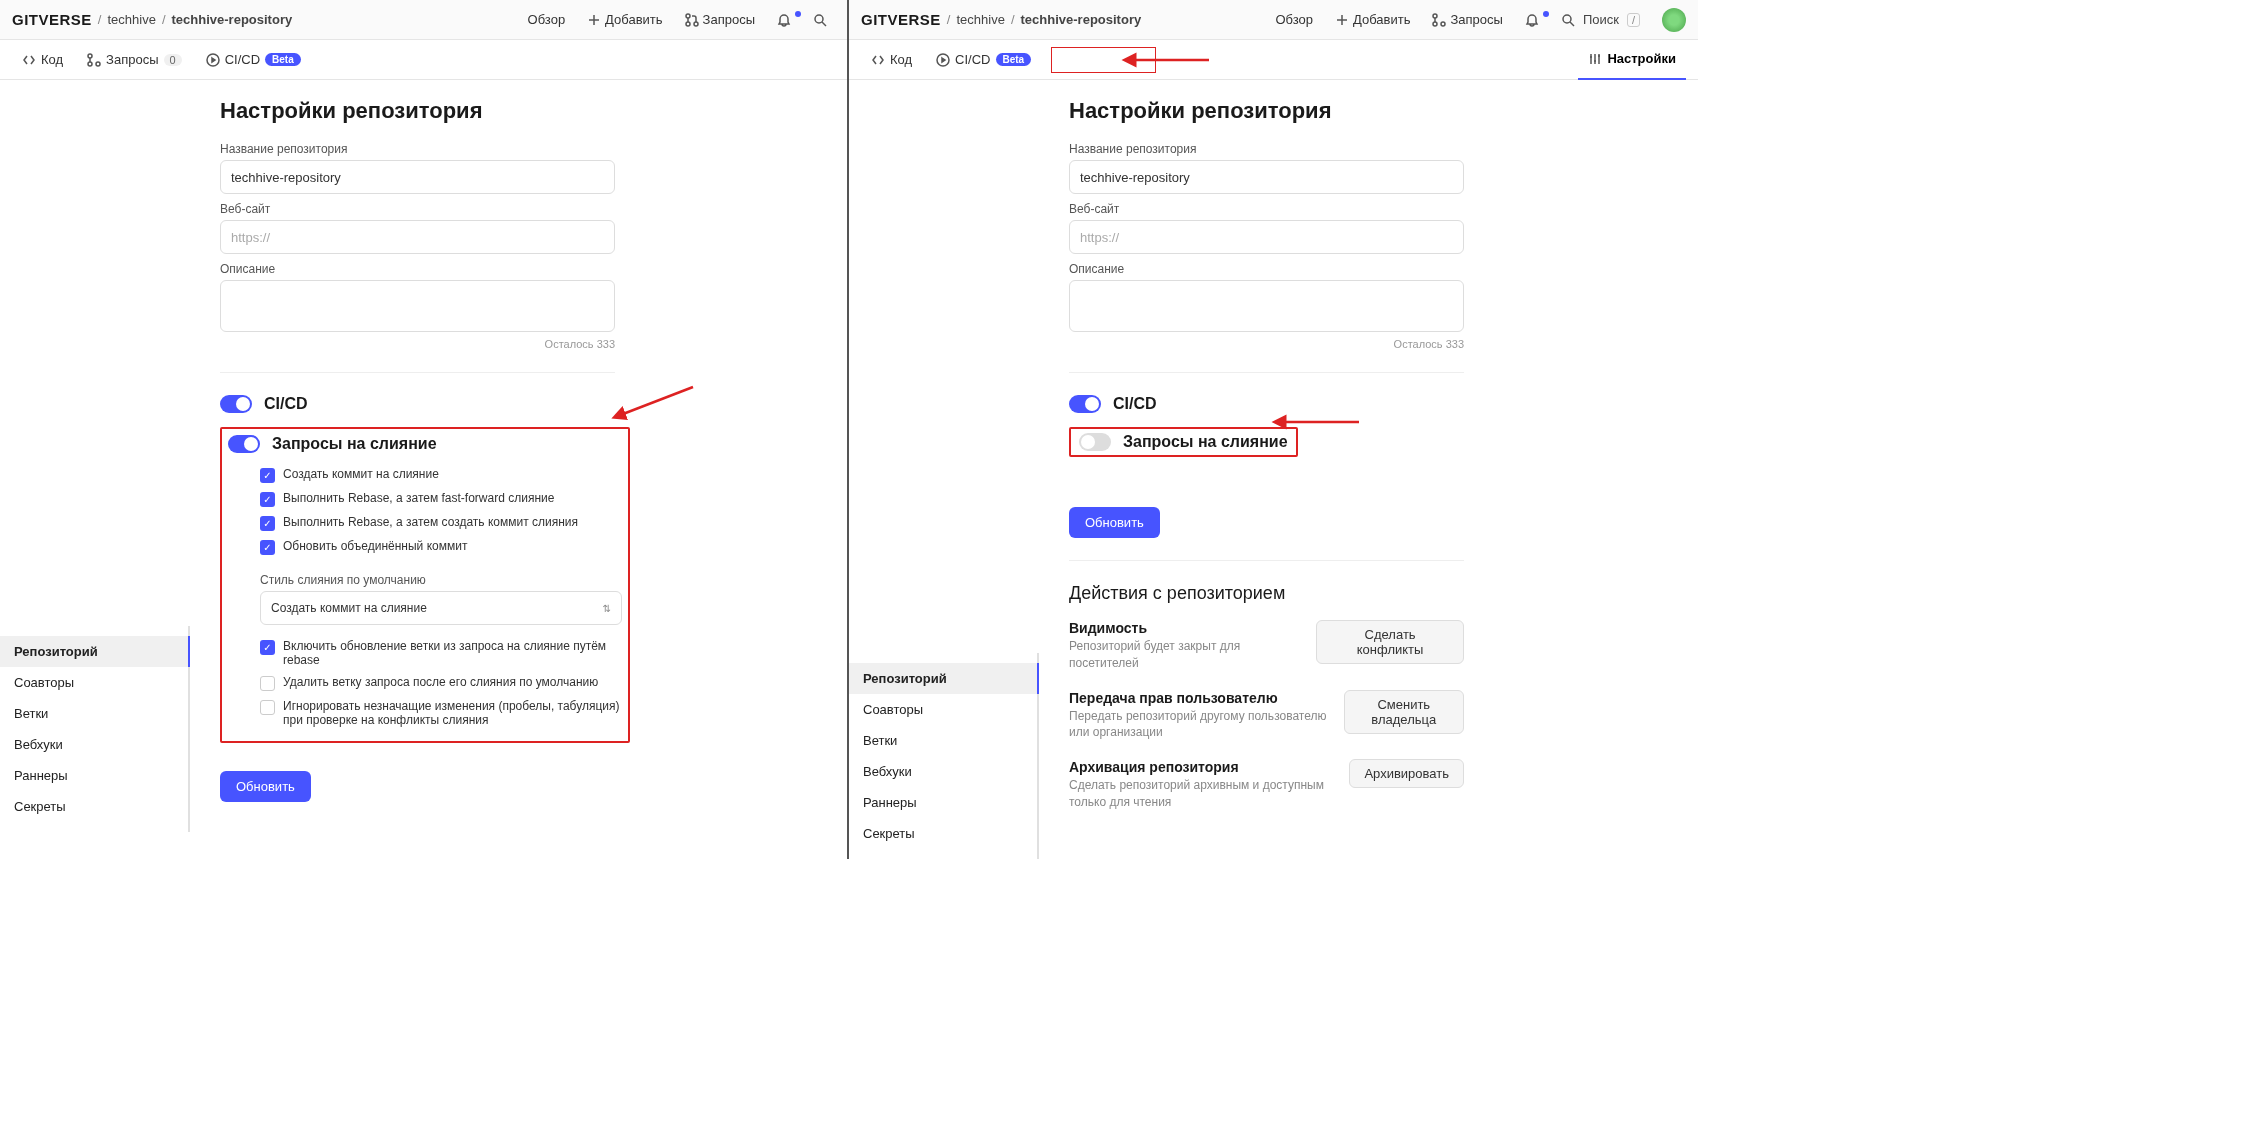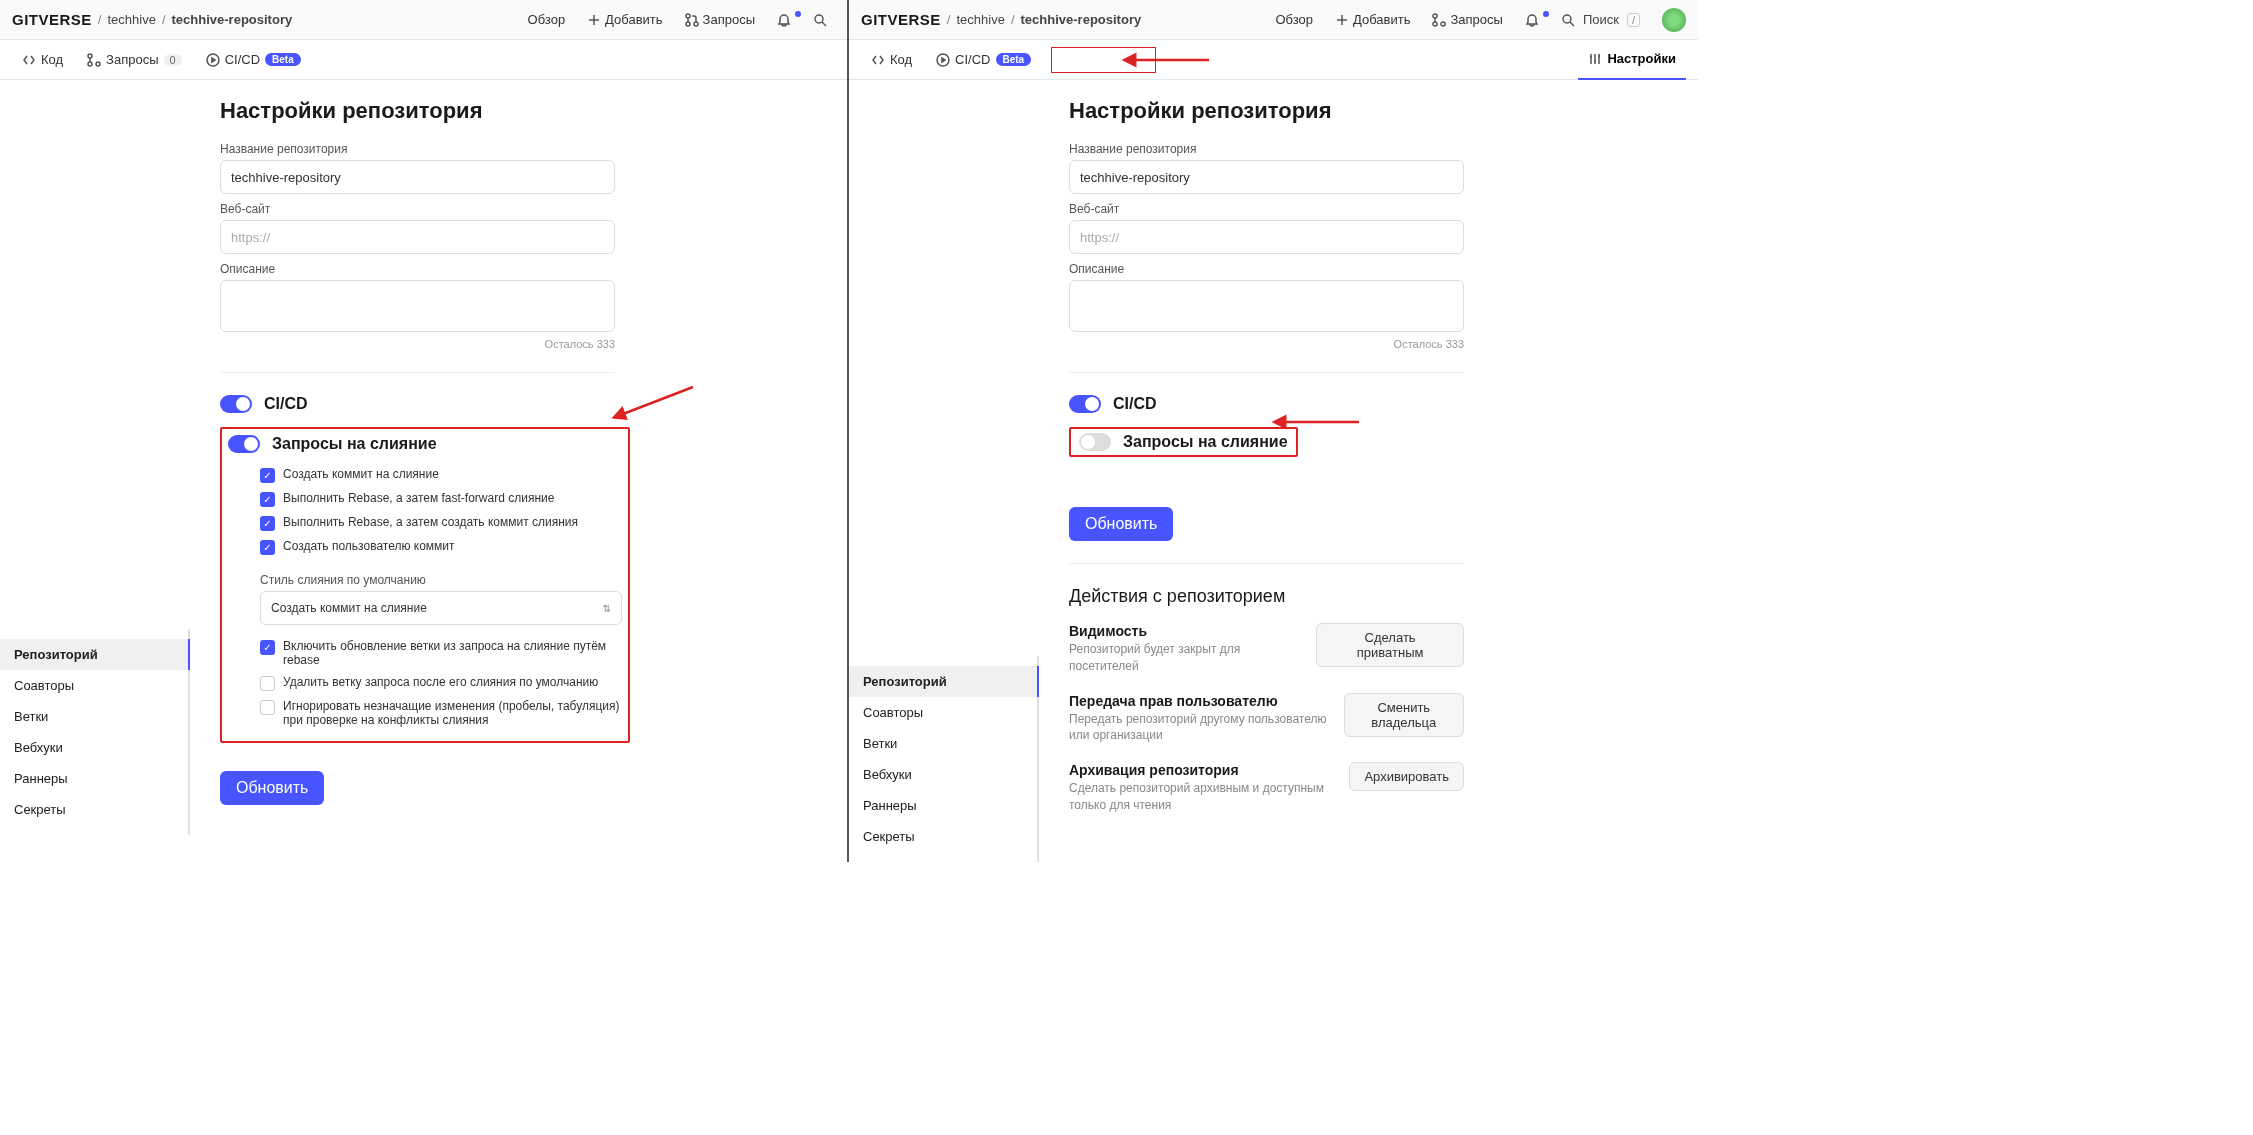--- a/index.html
+++ b/index.html
@@ -55,21 +55,21 @@
 .toggle-label { font-size: 16px; font-weight: 700; }
 
 .opt-block { padding-left: 32px; max-width: 410px; }
 .check-row { display: flex; align-items: flex-start; gap: 8px; margin-bottom: 8px; font-size: 12px; color: #333; }
 .cbox { width: 15px; height: 15px; border-radius: 3px; flex-shrink: 0; margin-top: 1px; }
 .cbox.on { background: #4754ff; display: flex; align-items: center; justify-content: center; }
 .cbox.off { border: 1.5px solid #ccc; background: #fff; }
 .cbox.on::after { content: "✓"; color: #fff; font-size: 10px; }
 .select { width: 100%; height: 34px; border: 1px solid #ddd; border-radius: 6px; padding: 0 10px; font-size: 12px; display: flex; align-items: center; justify-content: space-between; color: #333; margin-bottom: 14px; }
 
-.btn-primary { background: #4754ff; color: #fff; border: none; border-radius: 6px; padding: 8px 16px; font-size: 16px; cursor: pointer; }
+.btn-primary { background: #4754ff; color: #fff; border: none; border-radius: 6px; padding: 8px 16px; font-size: 13px; cursor: pointer; }
 .btn-secondary { background: #f5f5f5; border: 1px solid #ddd; border-radius: 6px; padding: 6px 14px; font-size: 13px; cursor: pointer; color: #333; }
 
 .red-outline { border: 2px solid #d22; border-radius: 2px; padding: 6px; }
 .red-outline.small { display: inline-flex; align-items: center; padding: 4px 8px; }
 
 h2.sec { font-size: 18px; font-weight: 400; margin-bottom: 16px; }
 .action-row { display: flex; justify-content: space-between; align-items: flex-start; max-width: 395px; margin-bottom: 18px; gap: 10px; }
 .action-title { font-size: 14px; font-weight: 600; margin-bottom: 2px; }
 .action-desc { font-size: 12px; color: #888; line-height: 1.4; }
 
@@ -192,21 +192,21 @@
           <div class="check-row">
                 <div class="cbox on"></div>
                 <span>Выполнить Rebase, а затем fast-forward слияние</span>
               </div>
           <div class="check-row">
                 <div class="cbox on"></div>
                 <span>Выполнить Rebase, а затем создать коммит слияния</span>
               </div>
           <div class="check-row">
                 <div class="cbox on"></div>
-                <span>Создать пользователю коммит</span>
+                <span>Обновить объединённый коммит</span>
               </div>
           <div style="height:10px"></div>
           <label class="label">Стиль слияния по умолчанию</label>
           <div class="select">
             <span>Создать коммит на слияние</span>
             <span style="color:#888;font-size:10px;">⇅</span>
           </div>
           <div class="check-row">
                 <div class="cbox on"></div>
                 <span>Включить обновление ветки из запроса на слияние путём rebase</span>
@@ -345,21 +345,21 @@
 
       <hr class="divider">
 
       <h2 class="sec">Действия с репозиторием</h2>
 
       <div class="action-row">
         <div>
           <div class="action-title">Видимость</div>
           <div class="action-desc">Репозиторий будет закрыт для посетителей</div>
         </div>
-        <button class="btn-secondary">Сделать приватным</button>
+        <button class="btn-secondary">Сделать конфликты</button>
       </div>
 
       <div class="action-row">
         <div>
           <div class="action-title">Передача прав пользователю</div>
           <div class="action-desc">Передать репозиторий другому пользователю или организации</div>
         </div>
         <button class="btn-secondary">Сменить владельца</button>
       </div>
 

